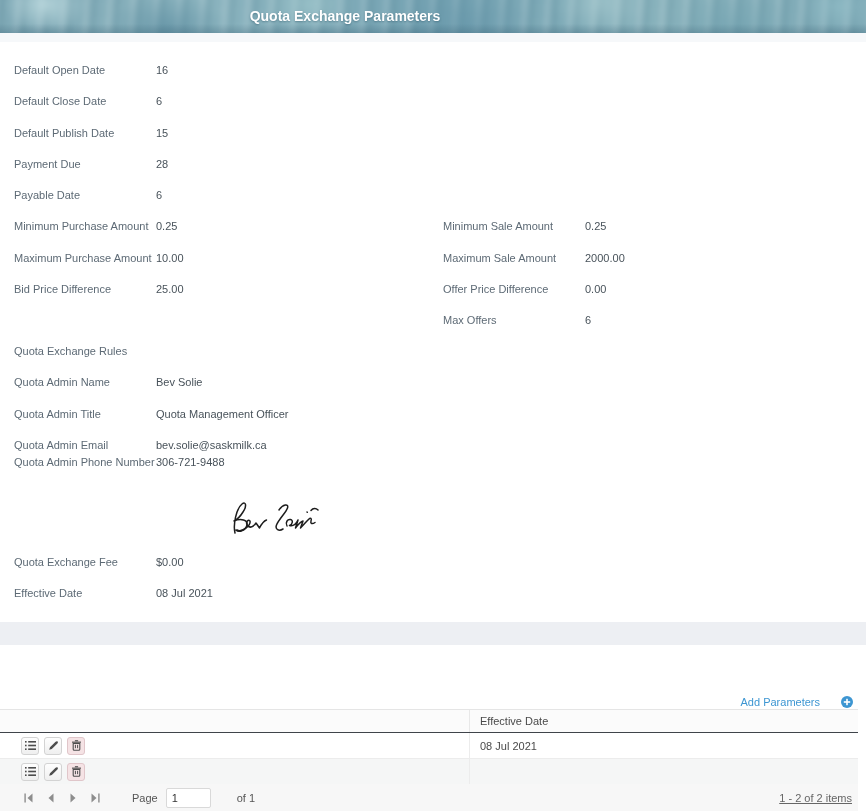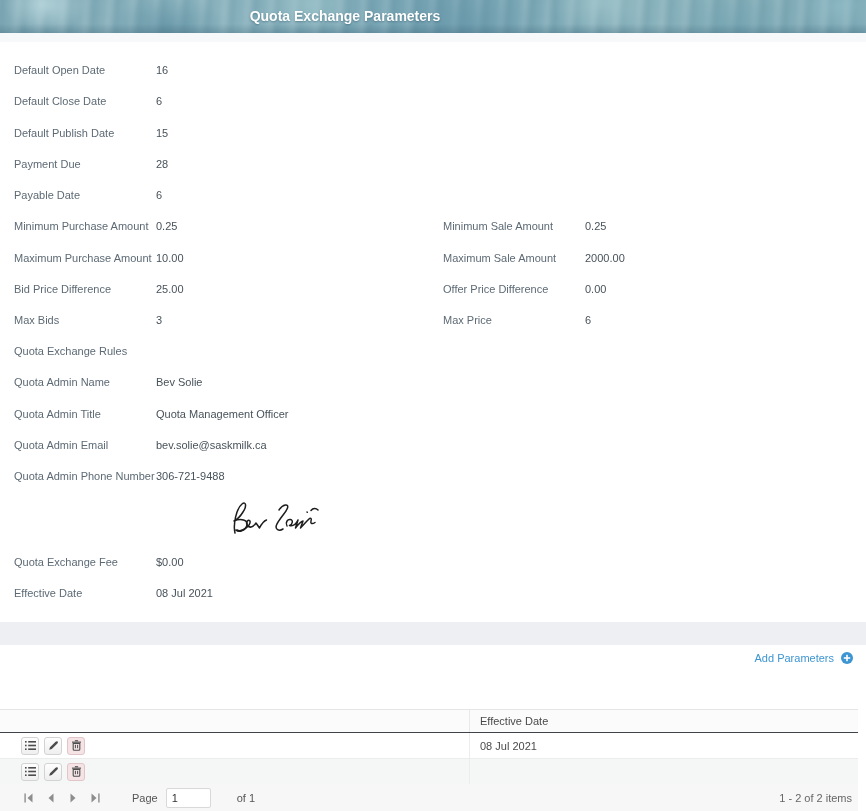--- a/index.html
+++ b/index.html
@@ -33,21 +33,21 @@
   .frow .val{position:absolute;left:156px;color:#48525a;white-space:nowrap;}
   .frow.r .lbl{left:443px;}
   .frow.r .val{left:585px;}
 
   .sig-svg{position:absolute;left:224px;top:500px;}
 
   
   .divider-band{position:absolute;top:622px;left:0;width:866px;height:23px;background:#edeff3;}
 
   
-  .add-link{position:absolute;top:652px;right:13px;display:flex;align-items:flex-start;gap:7px;
+  .add-link{position:absolute;top:696px;right:13px;display:flex;align-items:flex-start;gap:21px;
     font-size:11px;color:#3d96d2;cursor:pointer;}
 
   
   .grid{position:absolute;top:709px;left:0;width:858px;font-size:11px;color:#4a4a4a;
     border-top:1px solid #e5e5e5;border-bottom:1px solid #3f444a;}
   .grid-header{height:22px;background:#fbfbfb;border-bottom:1px solid #3f444a;display:flex;}
   .gh-c1{width:470px;border-right:1px solid #e8e8e8;box-sizing:border-box;}
   .gh-c2{flex:1;padding-left:10px;line-height:22px;color:#4a4a4a;}
   .grid-row{height:25px;display:flex;align-items:stretch;background:#fff;}
   .grid-row + .grid-row{border-top:1px solid #ececec;}
@@ -63,21 +63,21 @@
   
   .pager{position:absolute;top:784px;left:0;width:858px;height:27px;background:#f7f7f7;
     display:flex;align-items:center;font-size:11px;color:#666;padding-left:20px;box-sizing:border-box;}
   .pbtn{width:18px;height:18px;margin-right:4px;border:none;background:transparent;
     display:flex;align-items:center;justify-content:center;padding:0;cursor:pointer;}
   .page-lbl{margin-left:24px;color:#555;}
   .page-input{margin-left:8px;width:38px;height:18px;border:1px solid #d9d9d9;border-radius:2px;
     background:#fff;font-family:"Liberation Sans",sans-serif;font-size:11px;color:#333;
     padding:0 0 0 5px;}
   .of-lbl{margin-left:26px;color:#555;}
-  .items-lbl{margin-left:auto;margin-right:6px;color:#666;}
+  .items-lbl{margin-left:auto;margin-right:6px;color:#666;text-decoration:underline;}
 </style>
 </head>
 <body>
 
 <div class="page">
 
   <div class="hero">
     <div class="hero-bg"></div>
     <div class="hero-shade"></div>
     <div class="hero-title">Quota Exchange Parameters</div>
@@ -109,41 +109,37 @@
       <span class="val">0.25</span>
     </div>
   <div class="frow" style="top:252px">
       <span class="lbl">Maximum Purchase Amount</span>
       <span class="val">10.00</span>
     </div>
   <div class="frow" style="top:283px">
       <span class="lbl">Bid Price Difference</span>
       <span class="val">25.00</span>
     </div>
-  <div class="frow" style="top:314px">
-      <span class="lbl">Max Bids</span>
-      <span class="val">3</span>
-    </div>
   <div class="frow" style="top:345px">
       <span class="lbl">Quota Exchange Rules</span>
       <span class="val"></span>
     </div>
   <div class="frow" style="top:376px">
       <span class="lbl">Quota Admin Name</span>
       <span class="val">Bev Solie</span>
     </div>
   <div class="frow" style="top:439px">
       <span class="lbl">Quota Admin Email</span>
       <span class="val">bev.solie@saskmilk.ca</span>
     </div>
   <div class="frow" style="top:408px">
       <span class="lbl">Quota Admin Title</span>
       <span class="val">Quota Management Officer</span>
     </div>
-  <div class="frow" style="top:470px">
+  <div class="frow" style="top:456px">
       <span class="lbl">Quota Admin Phone Number</span>
       <span class="val">306-721-9488</span>
     </div>
   <div class="frow" style="top:556px">
       <span class="lbl">Quota Exchange Fee</span>
       <span class="val">$0.00</span>
     </div>
   <div class="frow" style="top:587px">
       <span class="lbl">Effective Date</span>
       <span class="val">08 Jul 2021</span>
@@ -155,21 +151,21 @@
     </div>
   <div class="frow r" style="top:252px">
       <span class="lbl">Maximum Sale Amount</span>
       <span class="val">2000.00</span>
     </div>
   <div class="frow r" style="top:283px">
       <span class="lbl">Offer Price Difference</span>
       <span class="val">0.00</span>
     </div>
   <div class="frow r" style="top:314px">
-      <span class="lbl">Max Price</span>
+      <span class="lbl">Max Offers</span>
       <span class="val">6</span>
     </div>
 
   <svg class="sig-svg" width="102" height="40" viewBox="0 0 102 40">
     <g fill="none" stroke="#1d1d1d" stroke-width="1.5" stroke-linecap="round" stroke-linejoin="round">
       <path d="M11,33 C9,25 12,9 18,4 C22,1 23,6 19,12 C16,17 12,20 10,21 C17,18 24,20 23,25 C22,30 15,33 12,30"></path>
       <path d="M13,30 C17,32 22,29 25,25 C27,22 26,19.5 24,20.5 C22,21.5 22,25 24.5,26.5 C27,28 30,26 32,23 L35.5,28 C37.5,24 40,21 42.5,20"></path>
       <path d="M55,10 C59,4 65,3.5 63.5,8 C62,12.5 55,19 52.5,25 C50.8,29.5 55,31.5 59,29"></path>
       <path d="M63,26 C61,22.5 63.5,19 66.5,19.5 C69.5,20 68.5,24.5 65.5,25.5 C69,26.5 72,24 74,20 L71.5,28 C74.5,24 77,21.5 79,21 L76.5,28 C79.5,25 82,22 84.5,19.5 C86.5,17.5 88,18 87,21 C86.2,23.5 88,24.5 91,22.5"></path>
       <path d="M83,12 L83.3,12.3"></path>

